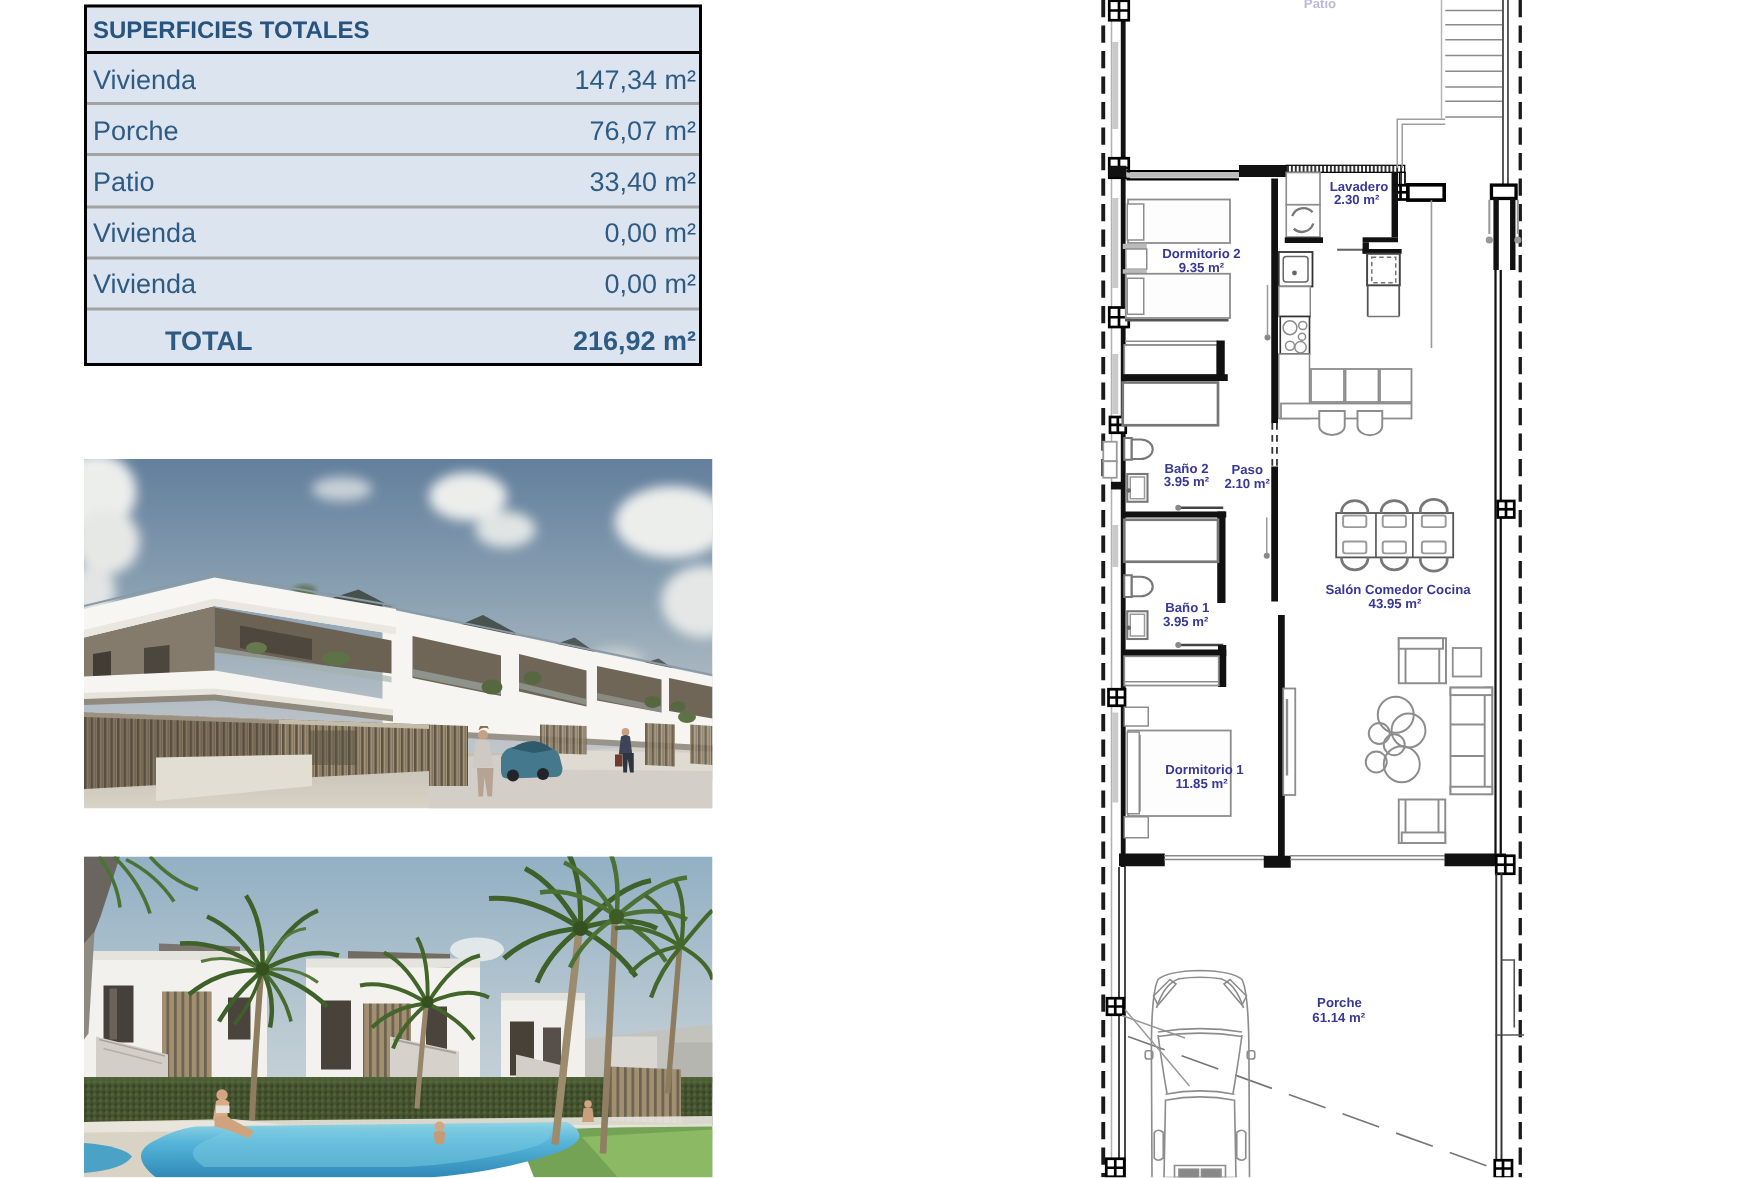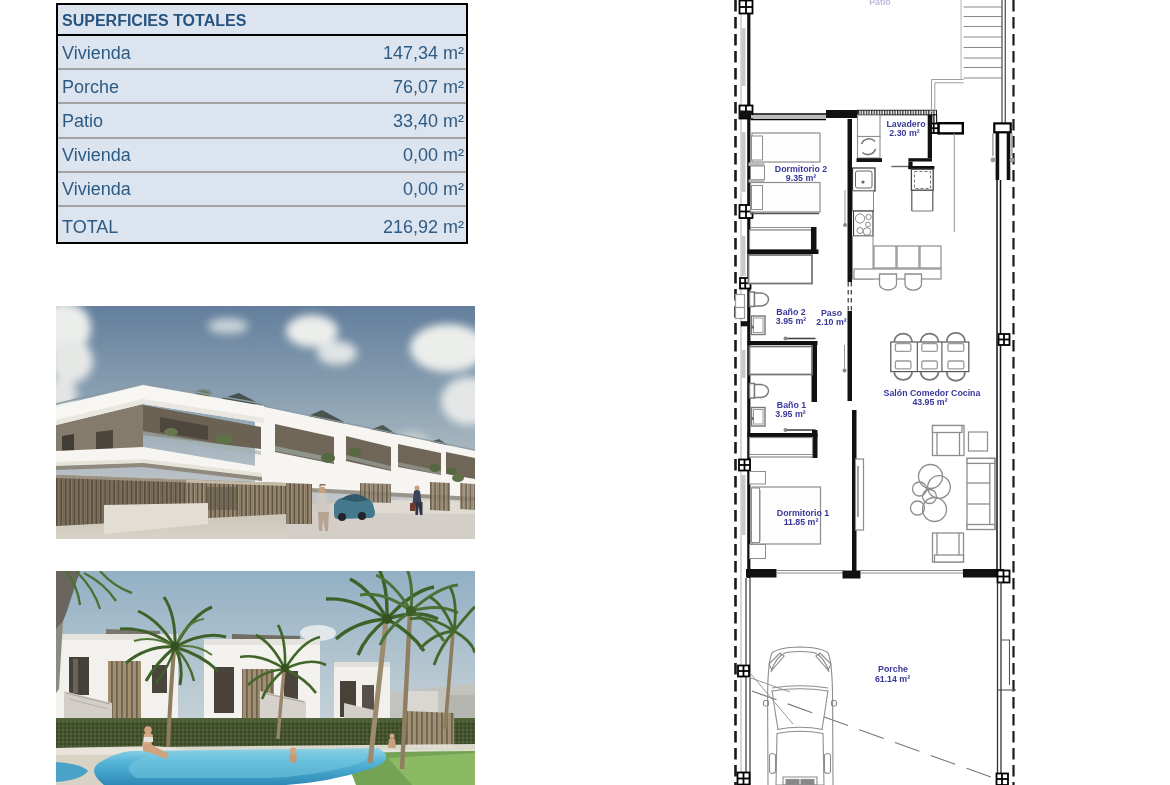--- a/index.html
+++ b/index.html
@@ -1,20 +1,20 @@
 <!DOCTYPE html>
 <html><head>
 <meta charset="utf-8">
 <style>
 html,body{margin:0;padding:0;background:#fff;width:1170px;height:785px;overflow:hidden;}
 body{position:relative;font-family:"Liberation Sans",sans-serif;}
 #table{position:absolute;left:56px;top:3px;width:412px;height:241px;background:#dce4ef;border:2px solid #000;box-sizing:border-box;color:#2e5b84;}
 #table .row{box-sizing:border-box;border-bottom:2px solid #a3a3a3;height:34.2px;display:flex;align-items:center;justify-content:space-between;padding:2px 2px 0 4px;font-size:18px;}
 #table .row:first-child{height:31px;border-bottom:2px solid #000;}
-#table .row:last-child{border-bottom:none;font-weight:normal;height:40px;}
+#table .row:last-child{border-bottom:none;font-weight:bold;height:40px;margin-left:48px;}
 #table .hdr{font-weight:bold;font-size:16px;color:#27537f;letter-spacing:0px;}
 #photo1{position:absolute;left:56px;top:306px;}
 #photo2{position:absolute;left:56px;top:571px;}
 #plan{position:absolute;left:725px;top:0px;}
 </style>
 </head>
 <body>
 
 <div id="table">
   <div class="row">

